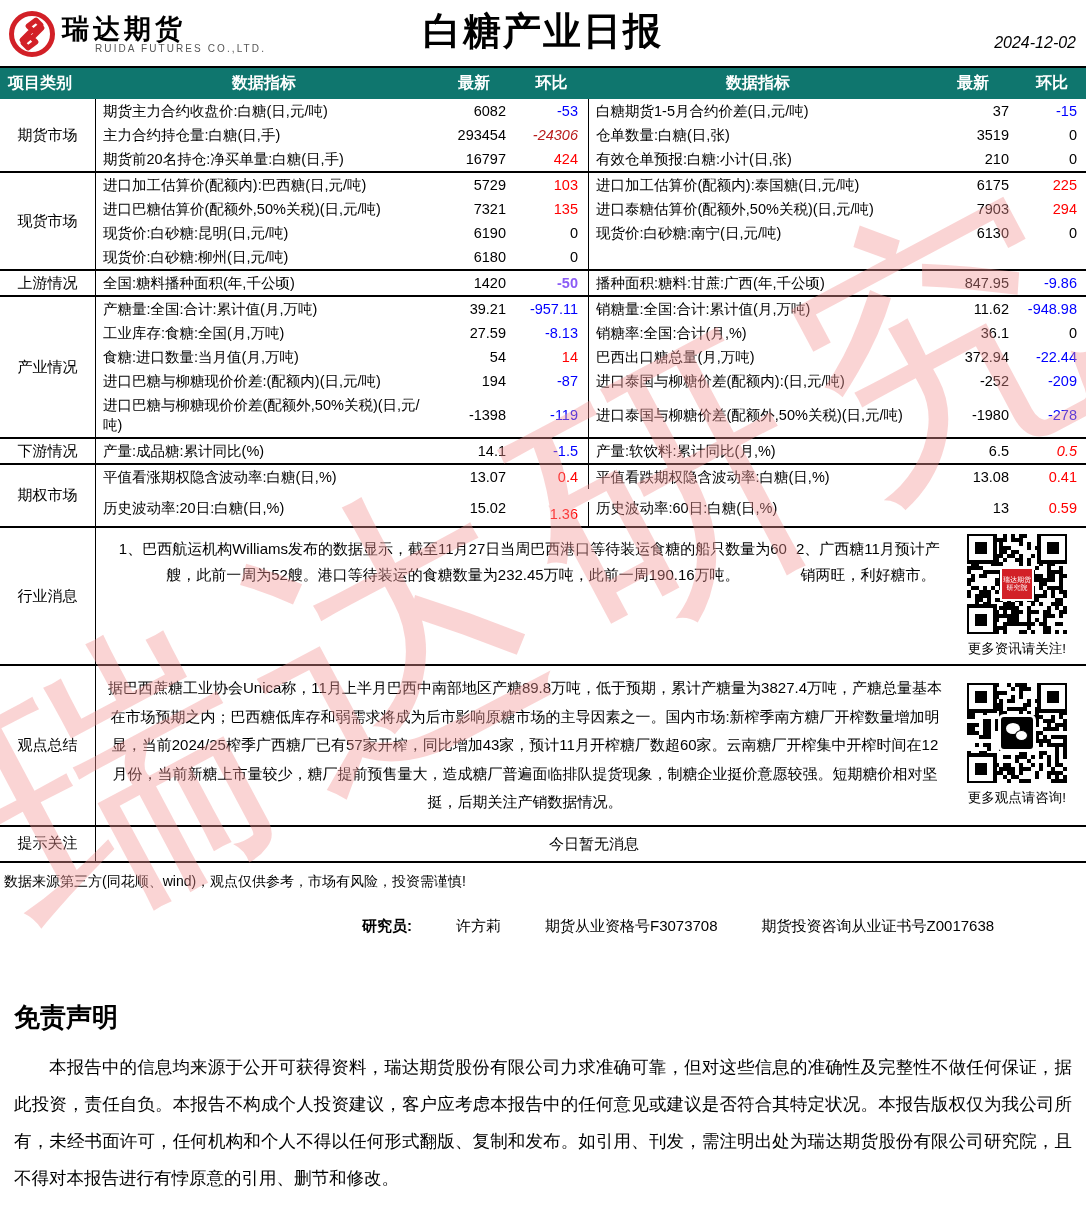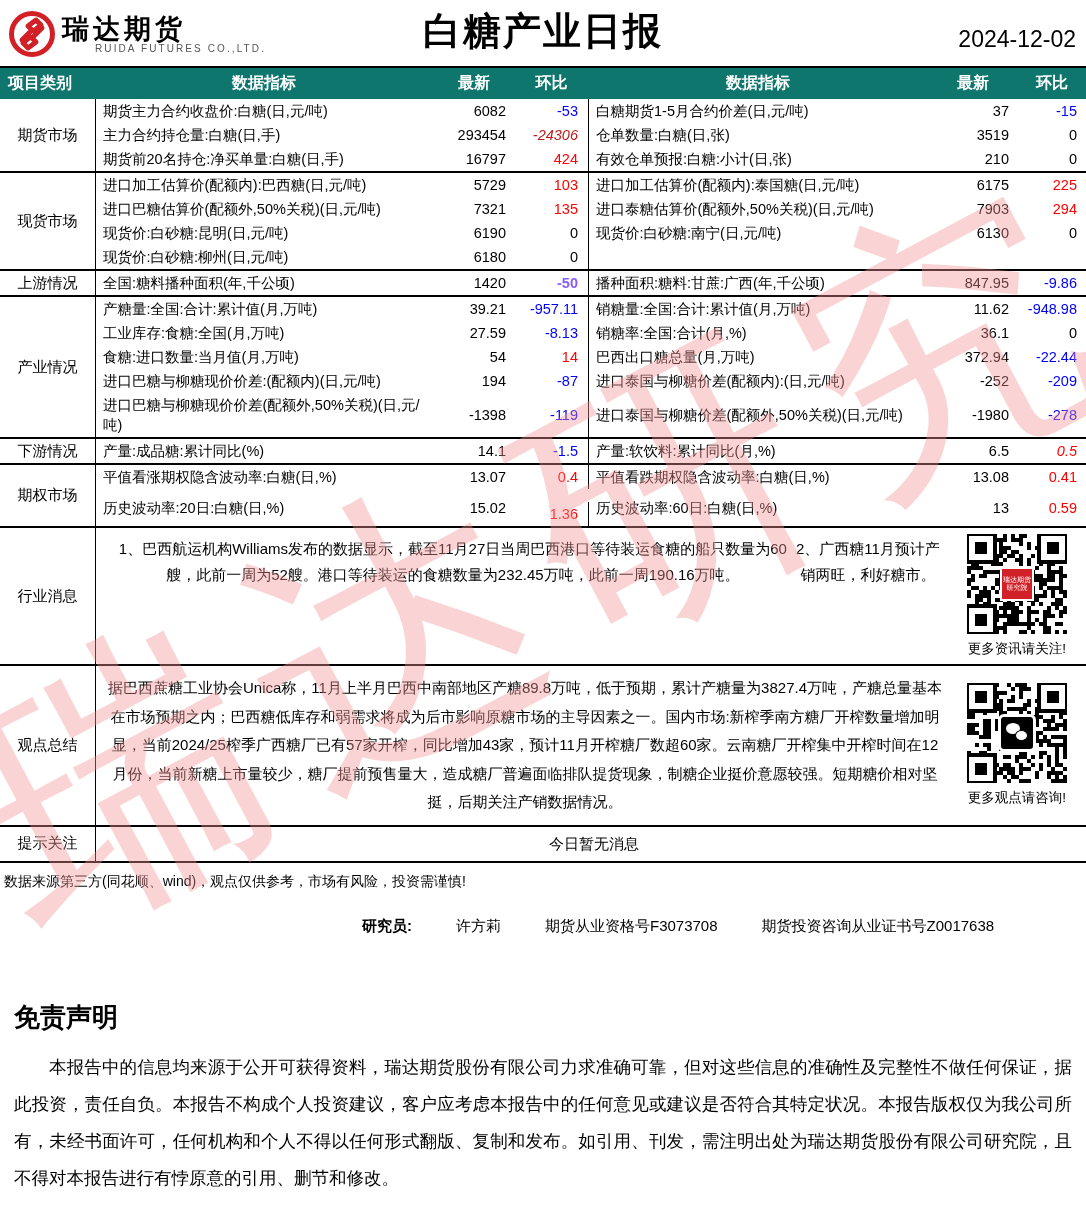--- a/index.html
+++ b/index.html
@@ -7,21 +7,21 @@
     width:1086px;height:1206px;background:#ffffff;position:relative;overflow:hidden;
     font-family:"Liberation Sans","DejaVu Sans",sans-serif;color:#000;
   }
   
   .top{position:relative;height:66px;}
   .logo{position:absolute;left:8px;top:10px;display:flex;align-items:center;}
   .logo-mark{width:48px;height:48px;margin-right:6px;}
   .logo-text .cn{font-size:27px;font-weight:bold;letter-spacing:4px;line-height:30px;}
   .logo-text .en{font-size:10px;color:#555;letter-spacing:2.1px;line-height:10px;padding-left:33px;}
   .doc-title{position:absolute;left:0;right:0;top:6px;text-align:center;font-size:38px;font-weight:900;letter-spacing:2px;}
-  .doc-date{position:absolute;right:10px;top:26px;font-size:23px;}
+  .doc-date{position:absolute;right:10px;top:34px;font-size:16px;font-style:italic;}
   
   .rpt{border-top:2px solid #000;}
   .thead{display:grid;grid-template-columns:95px 338px 82px 73px 340px 90px 68px;
     background:#0f766e;color:#fff;font-weight:bold;font-size:16px;height:31px;align-items:center;}
   .thead .th{text-align:center;}
   .thead .th.first{text-align:left;padding-left:8px;}
   .section{display:flex;border-bottom:2px solid #000;}
   .sec-label{width:95px;flex:0 0 95px;border-right:1px solid #000;display:flex;align-items:center;justify-content:center;font-size:15px;}
   .sec-rows{flex:1;display:flex;flex-direction:column;justify-content:center;}
   .trow{display:grid;grid-template-columns:338px 82px 73px 340px 90px 68px;}

